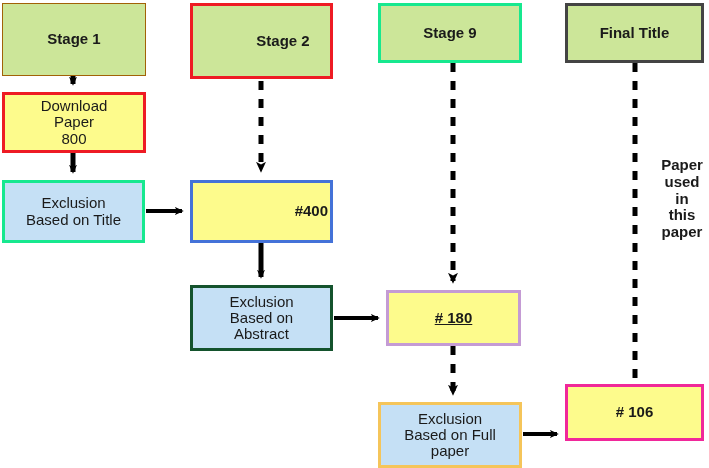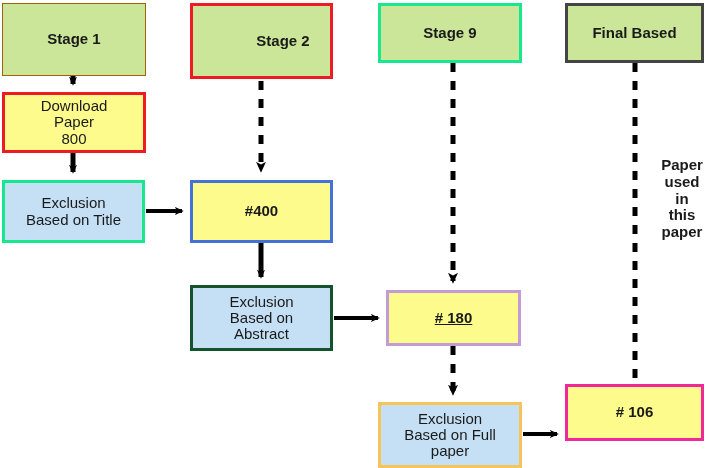--- a/index.html
+++ b/index.html
@@ -44,21 +44,21 @@
   .stage-2 { left: 190px; top: 3px;  width: 143px; height: 76px; border: 3px solid #ee1b24; padding-left: 43px; }
   .stage-3 { left: 378px; top: 3px;  width: 144px; height: 60px; border: 3px solid #17e88f; }
   .stage-4 { left: 565px; top: 3px;  width: 139px; height: 60px; border: 3px solid #444444; }
 
   
   .count {
     background: #fdfb8c;
     font-weight: bold;
     font-size: 15px;
   }
-  .count-400 { left: 190px; top: 180px; width: 143px; height: 63px; border: 3px solid #4472d8; }
+  .count-400 { left: 190px; top: 180px; width: 143px; height: 63px; border: 3px solid #4472d8; text-align: right; }
   .count-180 { left: 386px; top: 290px; width: 135px; height: 56px; border: 3px solid #c49bd4; text-decoration: underline; }
   .count-106 { left: 565px; top: 384px; width: 139px; height: 57px; border: 3px solid #f0289a; }
 
   
   .proc {
     font-size: 15px;
     font-weight: normal;
   }
   .proc-download {
     left: 2px; top: 92px; width: 144px; height: 61px;
@@ -164,21 +164,21 @@
 
   <div class="node stage stage-2">
     <span class="lbl">Stage 2</span>
   </div>
 
   <div class="node stage stage-3">
     <span class="lbl">Stage 9</span>
   </div>
 
   <div class="node stage stage-4">
-    <span class="lbl">Final Based</span>
+    <span class="lbl">Final Title</span>
   </div>
 
   <div class="node proc proc-download">
     <span class="lbl">Download
 Paper
 800</span>
   </div>
 
   <div class="node proc proc-title">
     <span class="lbl">Exclusion

